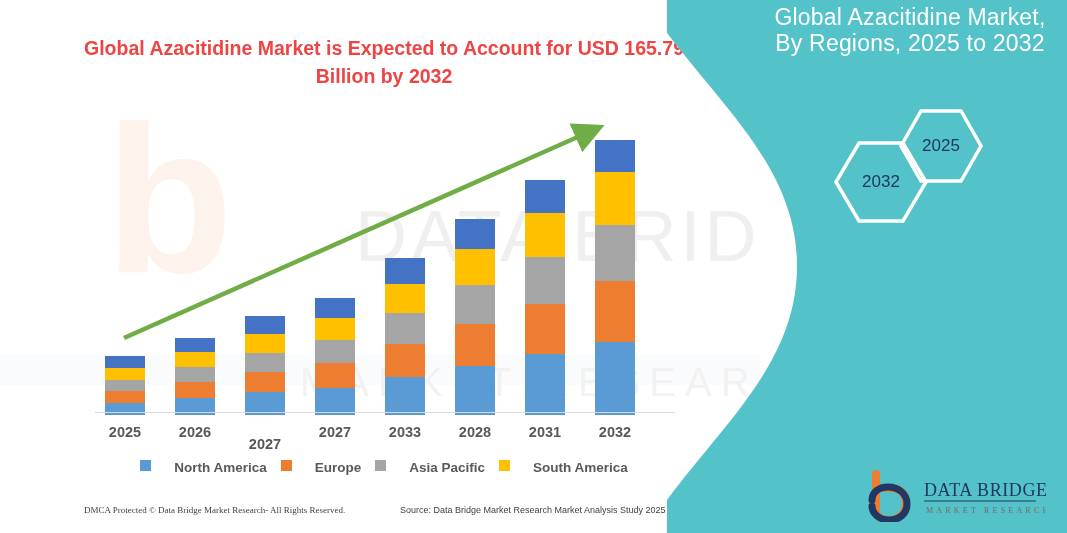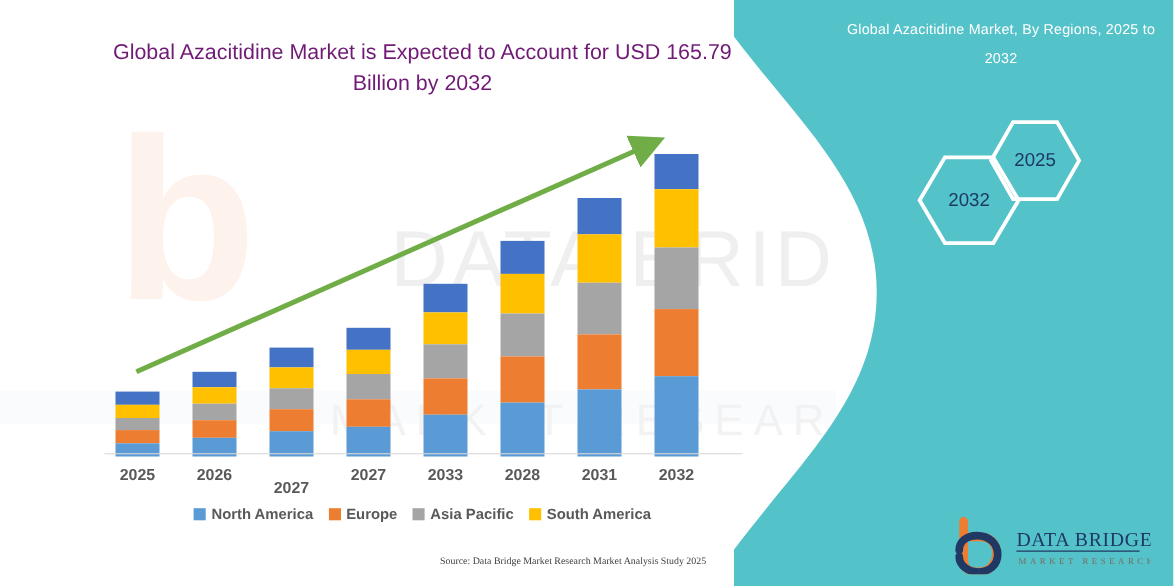--- a/index.html
+++ b/index.html
@@ -13,24 +13,24 @@
   #root{position:absolute;inset:0;overflow:hidden;background:#fff;}
 
   
   .teal-panel{
     position:absolute;top:0;right:0;width:400px;height:533px;
     overflow:hidden;
   }
   .teal-panel svg{position:absolute;top:0;left:0;}
 
   .panel-title{
-    position:absolute;top:14px;left:760px;width:300px;
+    position:absolute;top:4px;left:760px;width:300px;
     text-align:center;
     color:#ffffff;
-    font-size:13px;line-height:26px;
+    font-size:23px;line-height:26px;
     letter-spacing:.2px;
   }
 
   .hex{
     position:absolute;
     display:flex;align-items:center;justify-content:center;
     color:#1f3864;font-size:17px;
   }
   .hex svg{position:absolute;top:0;left:0;}
   .hex span{position:relative;z-index:2;}
@@ -43,22 +43,22 @@
     font-size:16.5px;line-height:25px;letter-spacing:.6px;
   }
 
   
   .logo{position:absolute;left:866px;top:470px;width:180px;height:52px;}
   .logo svg{display:block;}
 
   
   .chart-title{
     position:absolute;left:84px;top:34px;width:600px;
-    text-align:center;color:#701a75;
-    font-size:19.5px;line-height:28px;
+    text-align:center;color:#ef4444;
+    font-size:19.5px;line-height:28px;font-weight:bold;
   }
 
   .watermark{
     position:absolute;left:0;top:0;width:760px;height:533px;
     pointer-events:none;overflow:hidden;
   }
   .wm-big{
     position:absolute;left:355px;top:195px;
     font-size:72px;letter-spacing:4px;
     color:#efefef;white-space:nowrap;font-weight:400;
@@ -93,27 +93,27 @@
   .xlabels{position:absolute;left:84px;top:424px;width:600px;height:22px;}
   .xlab{
     position:absolute;width:60px;text-align:center;
     color:#595959;font-size:14.5px;font-weight:bold;
   }
 
   .legend{
     position:absolute;left:84px;top:455px;width:600px;height:24px;
     display:flex;align-items:center;justify-content:center;gap:14px;
   }
-  .leg-item{display:flex;align-items:center;gap:5px;}
+  .leg-item{display:flex;gap:23px;}
   .leg-sw{width:11px;height:11px;display:inline-block;}
   .leg-txt{color:#595959;font-size:13.5px;font-weight:bold;white-space:nowrap;}
 
   .footer{position:absolute;left:0;top:505px;width:760px;height:24px;}
   .foot-l{position:absolute;left:84px;top:0;color:#3f3f3f;font-size:9px;font-family:"Liberation Serif", serif;}
-  .foot-r{position:absolute;left:400px;top:0;color:#3f3f3f;font-size:9px;font-family:Liberation Serif, serif;}
+  .foot-r{position:absolute;left:400px;top:0;color:#3f3f3f;font-size:9px;font-family:Liberation Sans, sans-serif;}
 
   .arrow{position:absolute;left:84px;top:110px;width:600px;height:310px;pointer-events:none;}
 </style>
 </head>
 <body>
 
 <div id="root">
 
   <div class="watermark">
     <div class="wm-mark">b</div>
@@ -217,20 +217,21 @@
         <span class="leg-sw" style="background: rgb(165, 165, 165);"></span>
         <span class="leg-txt">Asia Pacific</span>
       </div>
       <div class="leg-item">
         <span class="leg-sw" style="background: rgb(255, 192, 0);"></span>
         <span class="leg-txt">South America</span>
       </div>
     </div>
 
   <div class="footer">
+    <div class="foot-l">DMCA Protected © Data Bridge Market Research-  All Rights Reserved.</div>
     <div class="foot-r">Source: Data Bridge Market Research  Market Analysis Study 2025</div>
   </div>
 
   <div class="teal-panel">
     <svg width="400" height="533" viewBox="0 0 400 533">
       <path d="M0,0 L400,0 L400,533 L0,533 L0,500 C60,420 130,360 130,266 C130,172 60,112 0,33 Z" fill="#54c2c9"></path>
     </svg>
   </div>
 
   <div class="panel-title">Global Azacitidine Market, By Regions, 2025 to 2032</div>

